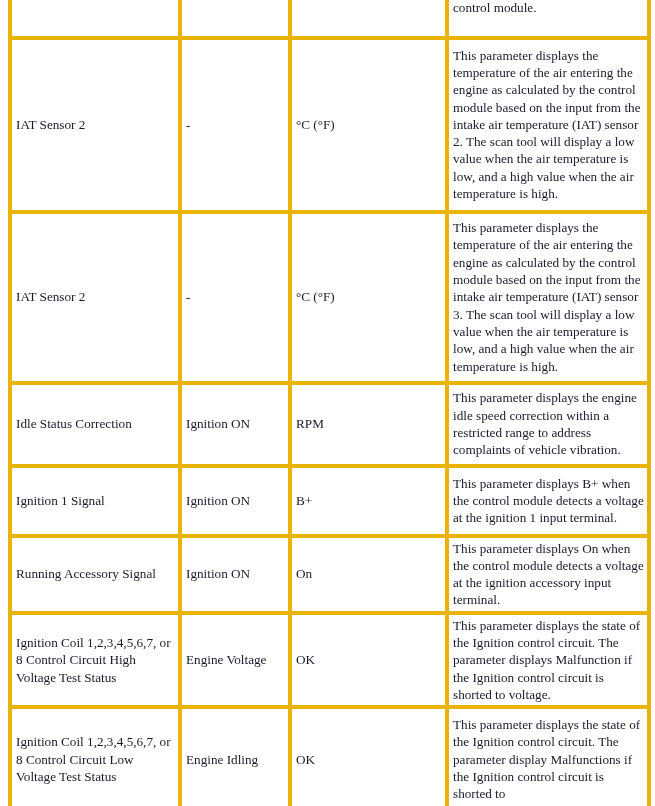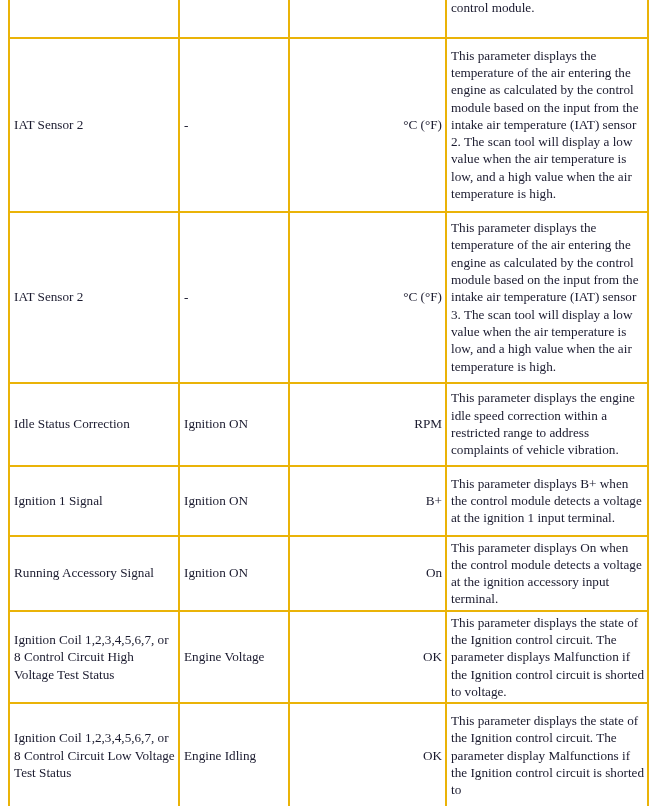--- a/index.html
+++ b/index.html
@@ -32,37 +32,37 @@
   }
 
   table.param-table {
     border-collapse: collapse;
     table-layout: fixed;
     width: 639px;
     background: #ffffff;
   }
 
   table.param-table td {
-    border: 2px solid #eab308;
+    border: 4px solid #eab308;
     vertical-align: middle;
     padding: 2px 3px 2px 4px;
     font-size: 13.2px;
     line-height: 17.3px;
     background: #ffffff;
   }
 
   
   col.c-name  { width: 170px; }
   col.c-cond  { width: 110px; }
   col.c-unit  { width: 157px; }
   col.c-desc  { width: 202px; }
 
   td.cell-name { vertical-align: middle; }
   td.cell-cond { vertical-align: middle; }
-  td.cell-unit { vertical-align: middle; text-align: right; }
+  td.cell-unit { vertical-align: middle; }
   td.cell-desc { vertical-align: top; padding-top: 3px; }
 
   
   tr.row-clip-top td { border-top: 1px solid #ffffff; }
 </style>
 </head>
 <body>
 
 <div class="page">
   <div class="table-clip">

